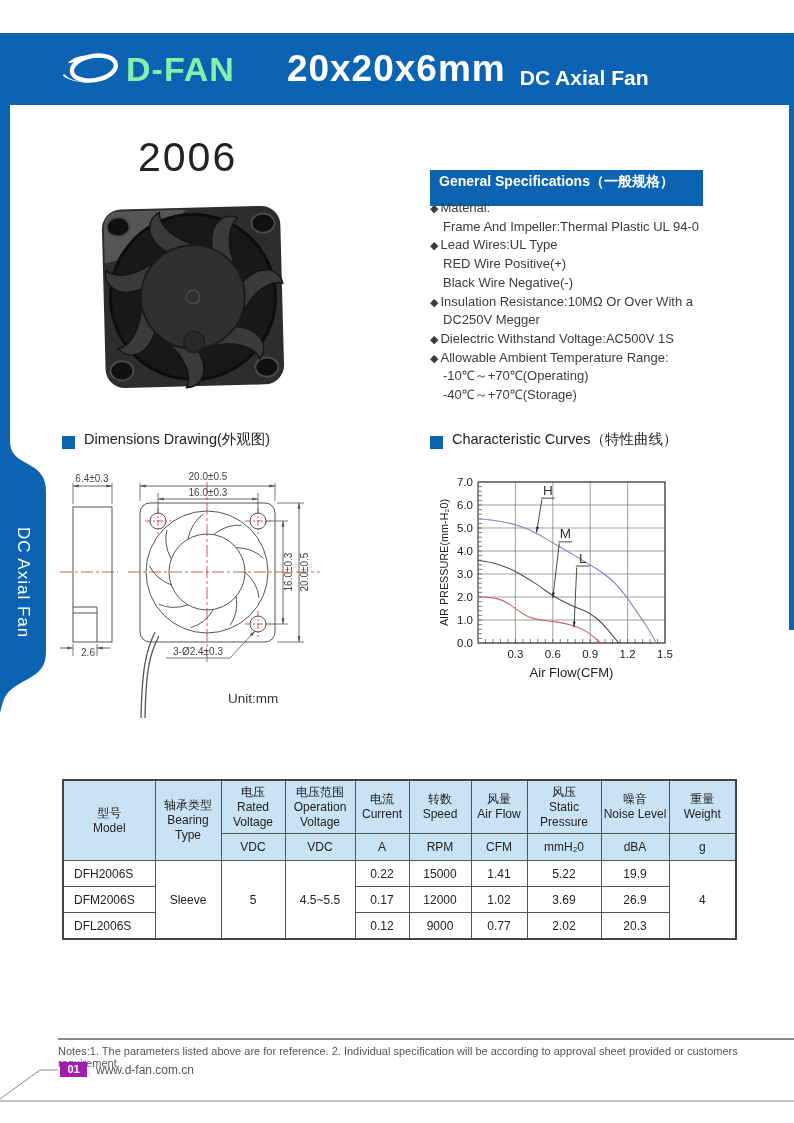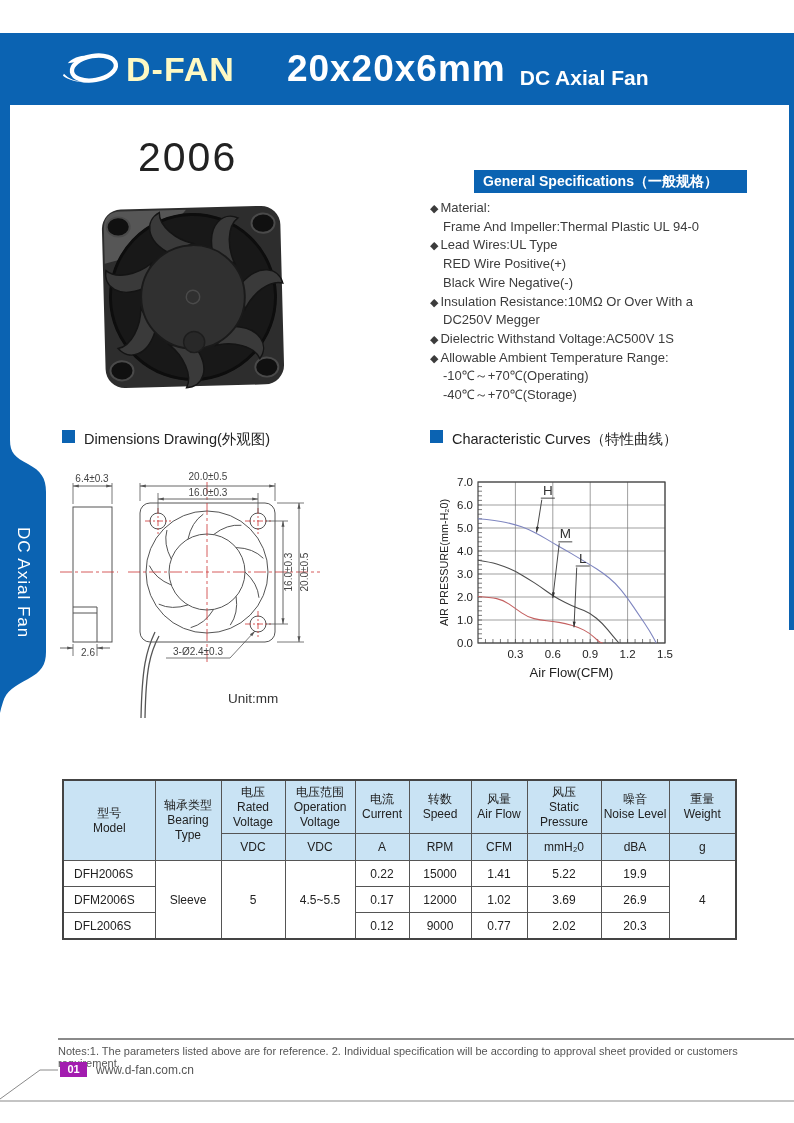--- a/index.html
+++ b/index.html
@@ -2,42 +2,42 @@
 <html><head>
 <meta charset="utf-8">
 <style>
   html,body{margin:0;padding:0;background:#e8e8e8;}
   #page{position:relative;width:794px;height:1123px;background:#ffffff;margin:0 auto;
         font-family:"Liberation Sans",sans-serif;overflow:hidden;}
   
   .top-band{position:absolute;left:0;top:33px;width:794px;height:72px;background:#0b63b2;
             display:flex;align-items:center;}
   .brand-wrap{display:flex;align-items:center;margin-left:62px;}
-  .brand-name{color:#fef9c3;font-size:34px;font-weight:bold;letter-spacing:1px;margin-left:6px;}
+  .brand-name{color:#86efac;font-size:34px;font-weight:bold;letter-spacing:1px;margin-left:6px;}
   .title-wrap{display:flex;align-items:flex-end;margin-left:52px;}
   .page-title{color:#fff;font-size:37px;font-weight:bold;letter-spacing:1px;}
   .page-subtitle{color:#fff;font-size:21px;font-weight:bold;margin-left:14px;}
   
   #left-tab-svg{position:absolute;left:0;top:105px;}
   .side-tab-label{position:absolute;left:13px;top:527px;height:130px;color:#fff;font-size:17px;
                   writing-mode:vertical-rl;letter-spacing:1px;white-space:nowrap;}
   .right-strip{position:absolute;left:789px;top:105px;width:5px;height:525px;background:#0b63b2;}
   
   .model-heading{position:absolute;left:138px;top:134px;font-size:41px;color:#222;letter-spacing:2px;}
   #fan-photo{position:absolute;left:90px;top:202px;}
   
-  .gen-spec-bar{position:absolute;left:430px;top:170px;width:273px;height:23px;background:#0b63b2;
+  .gen-spec-bar{position:absolute;left:430px;top:170px;width:273px;height:36px;background:#0b63b2;
                 color:#fff;font-size:14px;font-weight:bold;line-height:23px;padding-left:9px;
-                box-sizing:border-box;margin-left:44px;}
+                box-sizing:border-box;}
   .gen-spec-list{position:absolute;left:430px;top:199px;width:340px;font-size:13px;color:#3c3c3c;}
   .gen-spec-list div{line-height:18.7px;white-space:nowrap;}
   .gen-spec-list div.nb{padding-left:13px;}
   .gen-spec-list div.b:before{content:"◆";font-size:11px;margin-right:2px;}
   
-  .section-h{position:absolute;display:flex;align-items:flex-start;}
+  .section-h{position:absolute;display:flex;align-items:flex-end;}
   .sec-bullet{width:13px;height:13px;background:#0b63b2;margin-right:9px;flex:none;}
   .sec-text{font-size:14.5px;color:#222;}
   
   #dims-svg{position:absolute;left:58px;top:466px;}
   #curve-chart{position:absolute;left:437px;top:463px;}
   
   #spec-table{position:absolute;left:62px;top:779px;border-collapse:collapse;table-layout:fixed;
               width:673px;font-size:12px;color:#222;}
   #spec-table th,#spec-table td{border:1px solid #555;padding:0;text-align:center;font-weight:normal;}
   #spec-table{border:2px solid #444;}

